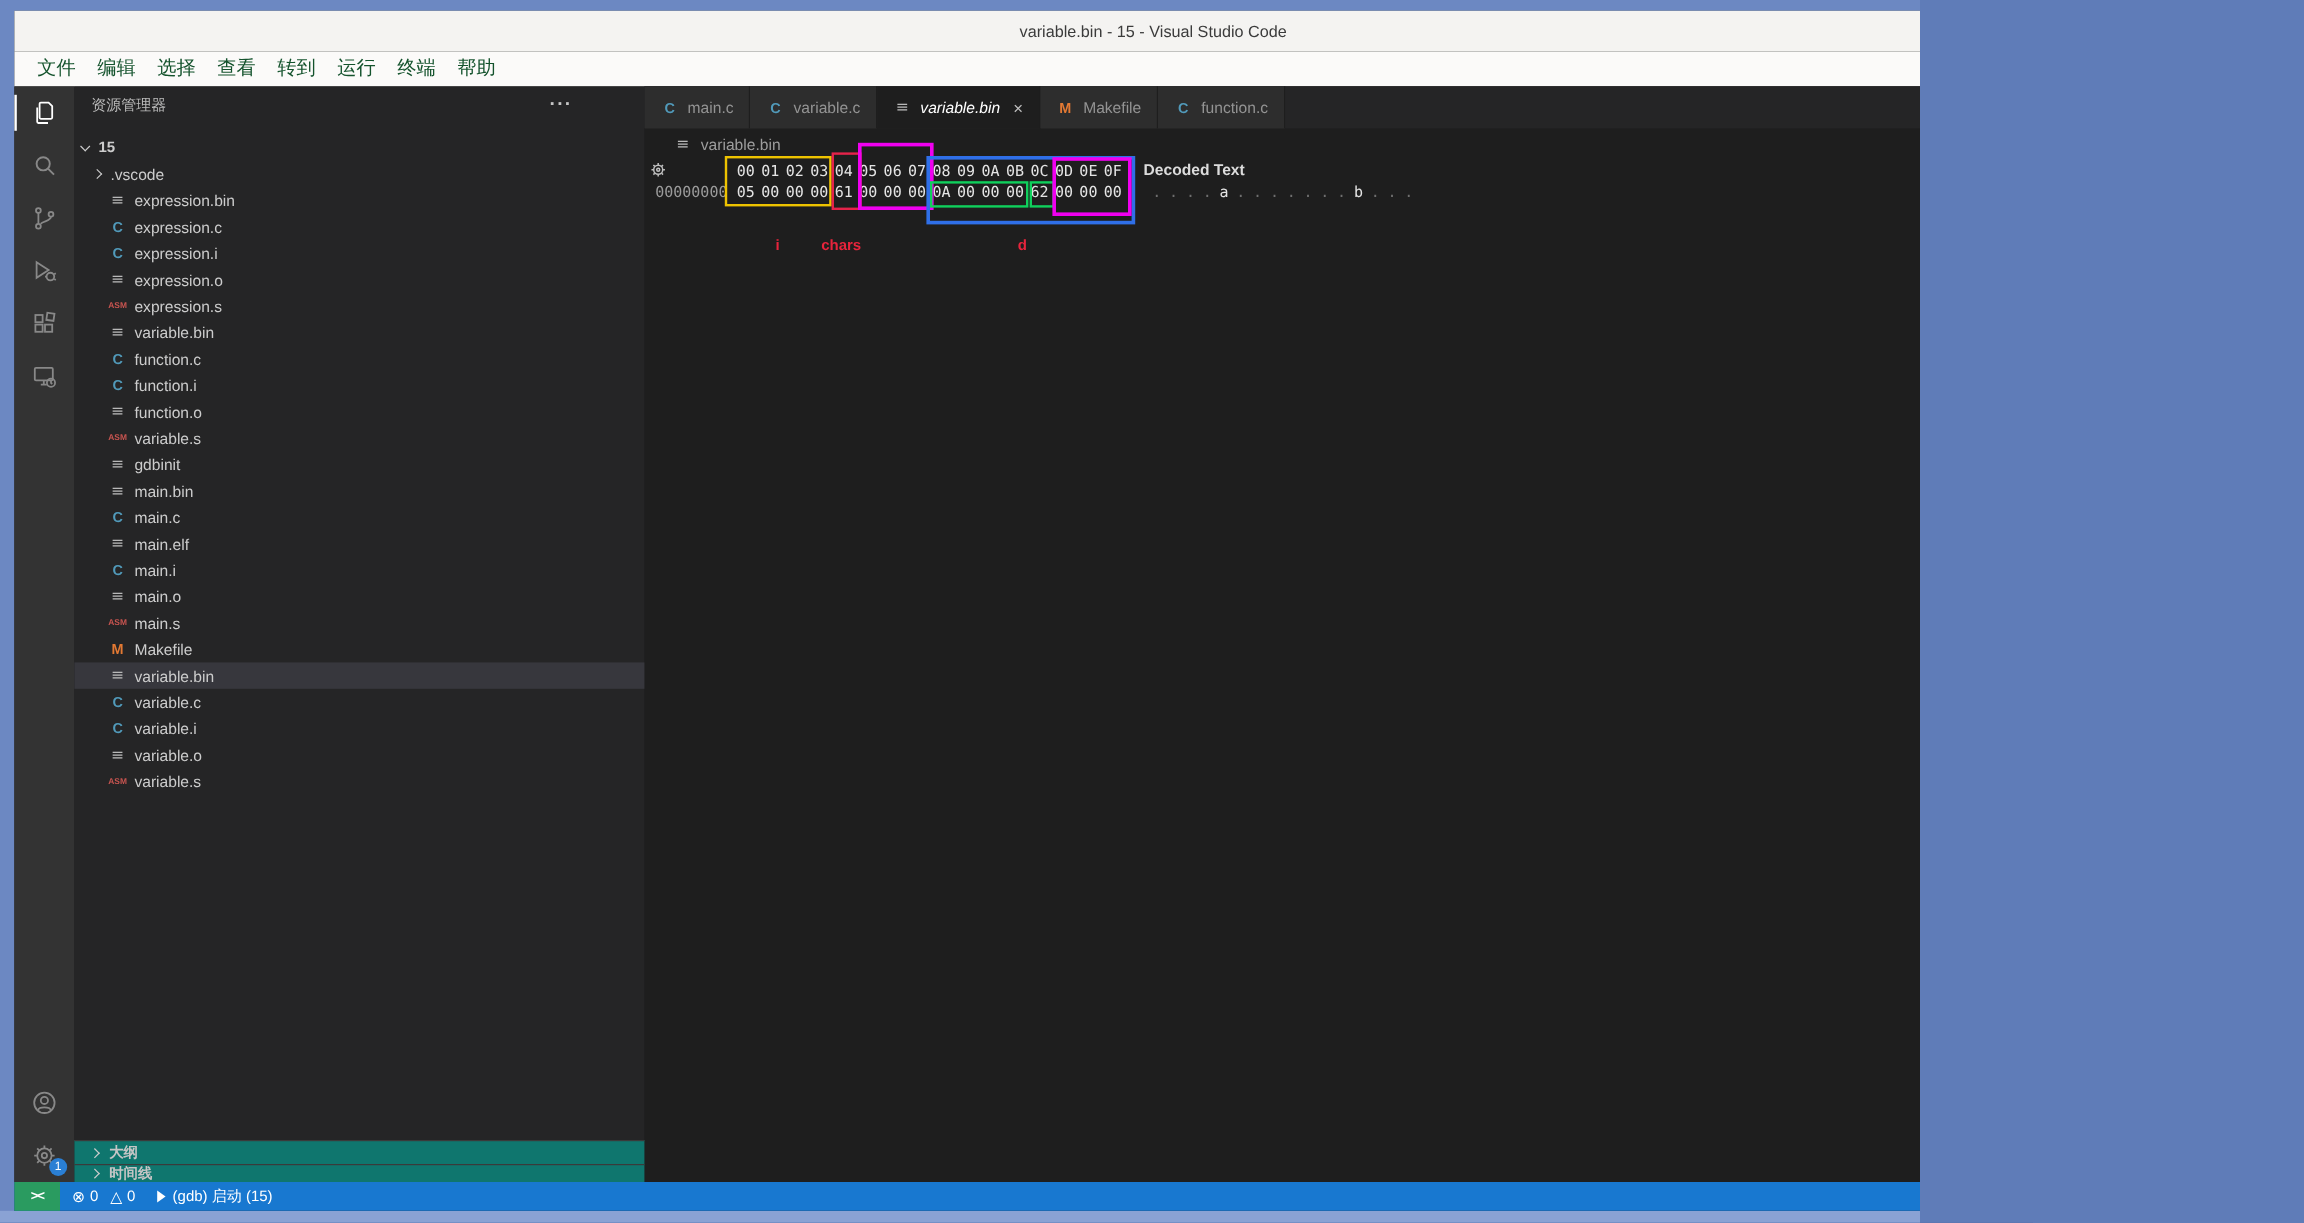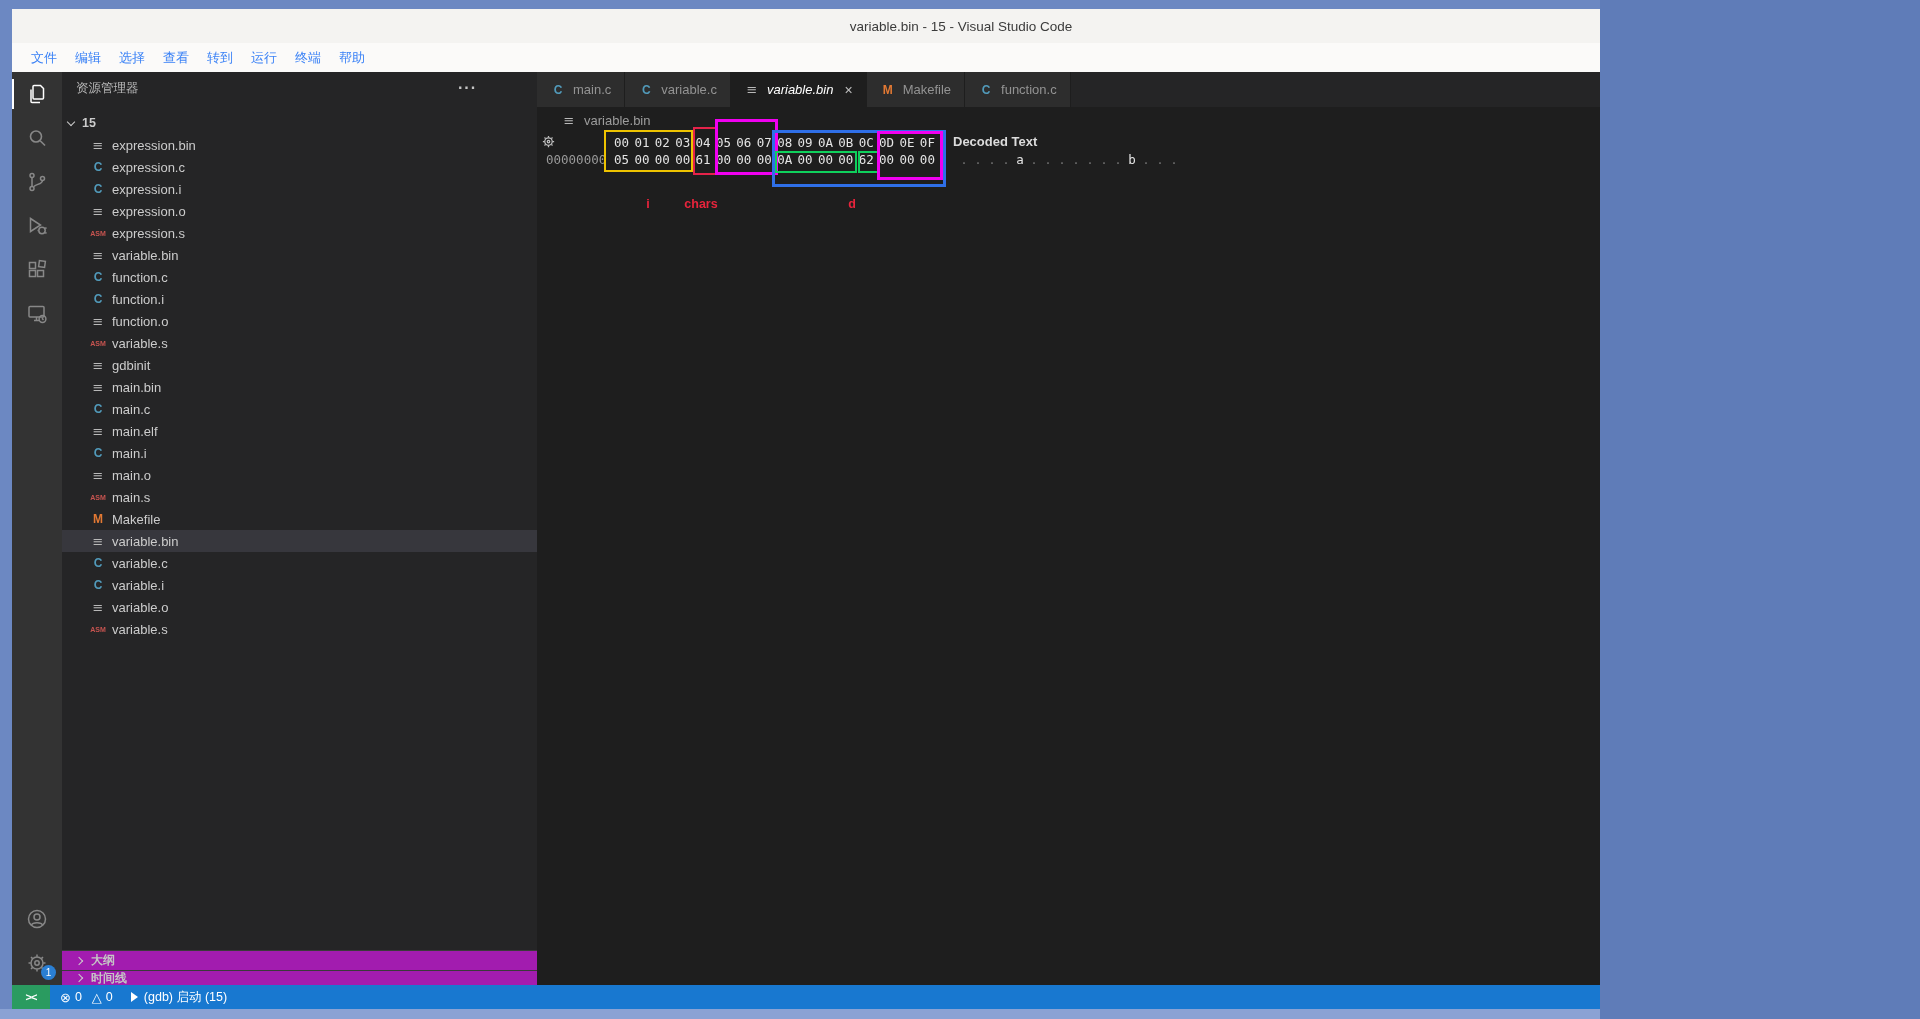--- a/index.html
+++ b/index.html
@@ -10,21 +10,21 @@
 
   
   .titlebar{height:34px;background:#f4f3f1;position:relative;flex:0 0 auto;}
   .title-text{position:absolute;inset:0;display:flex;align-items:center;justify-content:center;color:#3b3b3b;font-size:13.5px;}
   .win-controls{position:absolute;right:14px;top:0;height:100%;display:flex;align-items:center;gap:34px;color:#3f3f3f;}
   .wc{width:16px;height:16px;display:flex;align-items:center;justify-content:center;font-size:15px;cursor:default;}
   .wc-restore svg{display:block;}
 
   
   .menubar{height:29px;background:#fbfaf9;display:flex;align-items:center;padding-left:10px;flex:0 0 auto;}
-  .menu-item{padding:2px 9px;font-size:13px;color:#3b82f6;}
+  .menu-item{padding:2px 9px;font-size:16px;color:#14532d;}
 
   .main{flex:1 1 auto;display:flex;min-height:0;}
 
   
   .activitybar{width:50px;background:#333333;display:flex;flex-direction:column;align-items:stretch;flex:0 0 auto;}
   .ab-item{height:44px;display:flex;align-items:center;justify-content:center;position:relative;color:#888888;}
   .ab-item.active{color:#ffffff;}
   .ab-item.active::before{content:"";position:absolute;left:0;top:7px;bottom:7px;width:2px;background:#ffffff;}
   .ab-bottom{margin-top:auto;}
   .badge{position:absolute;right:6px;bottom:5px;min-width:15px;height:15px;border-radius:8px;background:#2a7fd4;color:#fff;font-size:10px;display:flex;align-items:center;justify-content:center;}
@@ -41,21 +41,21 @@
   .pad2{padding-left:28px;}  
   .chev{width:6px;height:6px;border-right:1.4px solid #cccccc;border-bottom:1.4px solid #cccccc;display:inline-block;margin-right:8px;flex:0 0 auto;}
   .chev.down{transform:rotate(45deg);margin-top:-3px;}
   .chev.right{transform:rotate(-45deg);}
   .root-label{font-weight:bold;font-size:12.5px;}
   .ficon{width:16px;display:inline-flex;justify-content:center;align-items:center;margin-right:6px;flex:0 0 auto;font-family:"DejaVu Sans",sans-serif;}
   .ic-list{color:#b9b9b9;font-size:13px;}
   .ic-c{color:#519aba;font-weight:bold;font-size:12px;font-family:"Liberation Sans",sans-serif;}
   .ic-asm{color:#c75450;font-weight:bold;font-size:7px;font-family:"Liberation Sans",sans-serif;letter-spacing:0;}
   .ic-m{color:#e37933;font-weight:bold;font-size:12px;font-family:"Liberation Sans",sans-serif;}
-  .panel-row{position:absolute;left:0;right:0;border-top:1px solid #3a3a3a;display:flex;align-items:center;padding-left:14px;font-size:12px;font-weight:bold;color:#c5c5c5;background:#a21caf;}
+  .panel-row{position:absolute;left:0;right:0;border-top:1px solid #3a3a3a;display:flex;align-items:center;padding-left:14px;font-size:12px;font-weight:bold;color:#c5c5c5;background:#0f766e;}
   .panel-row .chev{margin-right:9px;}
   .panel-outline{bottom:15px;height:20px;}
   .panel-timeline{bottom:0;height:15px;}
 
   
   .editor{flex:1 1 auto;display:flex;flex-direction:column;background:#1e1e1e;min-width:0;}
   .tabbar{height:35px;background:#252526;display:flex;flex:0 0 auto;}
   .tab{display:flex;align-items:center;padding:0 13px;font-size:13px;background:#2d2d2d;color:#939393;border-right:1px solid #1e1e1e;gap:7px;cursor:default;}
   .tab.active{background:#1e1e1e;color:#ffffff;font-style:italic;}
   .tab .ficon{margin-right:0;}
@@ -188,20 +188,24 @@
         <div class="sb-header">
           <span>资源管理器</span>
           <span class="sb-more">···</span>
         </div>
 
         <div class="tree">
           <div class="row pad0">
               <span class="chev down"></span>
               <span class="root-label">15</span>
             </div>
+          <div class="row pad1">
+              <span class="chev right"></span>
+              <span>.vscode</span>
+            </div>
           <div class="row pad2">
               <span class="ficon ic-list">≡</span>
               <span>expression.bin</span>
             </div>
           <div class="row pad2">
               <span class="ficon ic-c">C</span>
               <span>expression.c</span>
             </div>
           <div class="row pad2">
               <span class="ficon ic-c">C</span>

